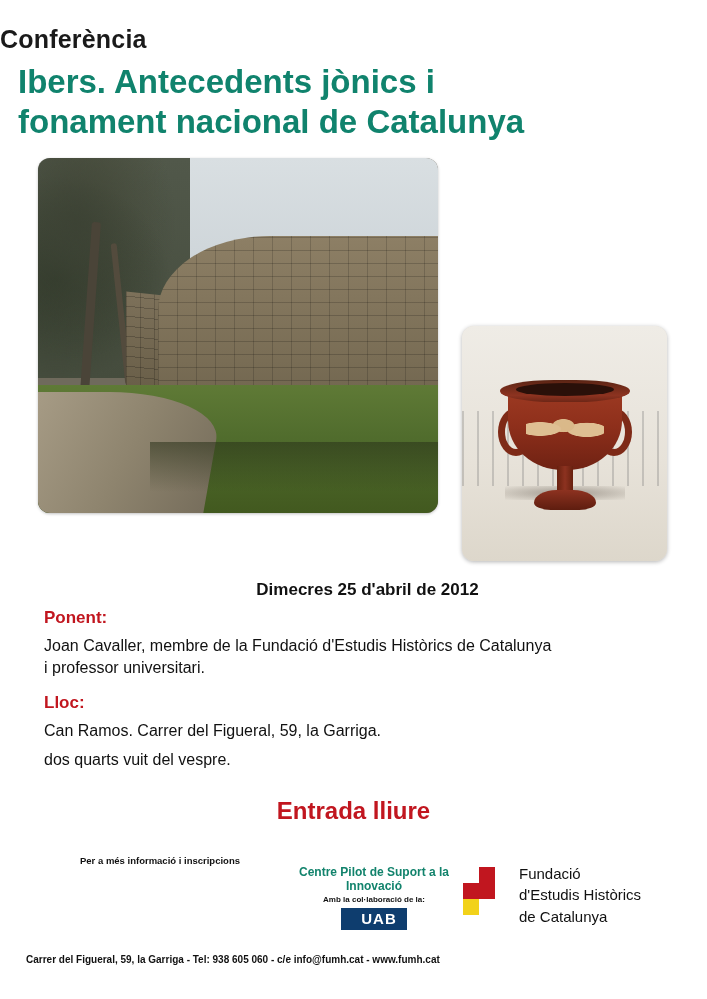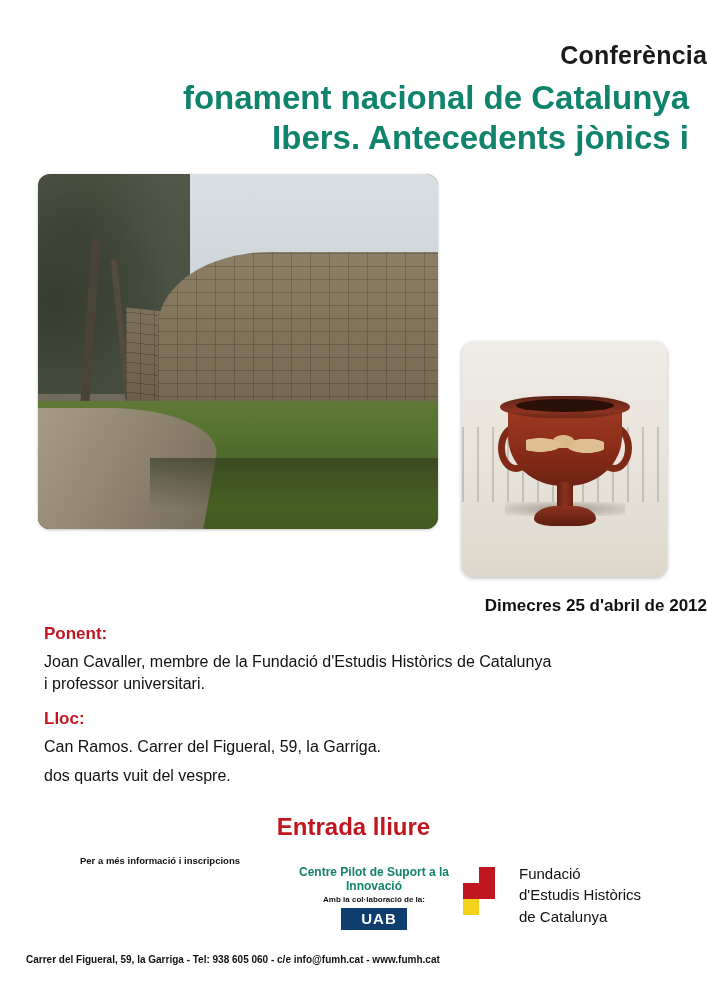--- a/index.html
+++ b/index.html
@@ -11,22 +11,22 @@
     width: 707px;
     height: 999px;
     position: relative;
     font-family: "Liberation Sans", sans-serif;
     color: #111;
     overflow: hidden;
   }
 
   
   .poster-header {
-    text-align: right;
-    padding-top: 42px;
+    text-align: left;
+    padding-top: 26px;
   }
   .kicker {
     font-size: 25px;
     font-weight: bold;
     color: #1a1a1a;
     letter-spacing: 0.2px;
     line-height: 1.1;
   }
   .title {
     font-size: 33px;
@@ -178,21 +178,21 @@
   .krater .handle-l { left: -2px; border-right-color: transparent; }
   .krater .handle-r { right: -2px; border-left-color: transparent; }
   .vase-floor-shadow {
     position: absolute; left: 50%; transform: translateX(-50%);
     bottom: 26%; width: 120px; height: 14px;
     background: radial-gradient(ellipse at center, rgba(80,70,60,0.45), rgba(0,0,0,0));
   }
 
   
   .date {
-    text-align: right;
+    text-align: center;
     font-size: 17px;
     font-weight: bold;
     color: #111;
     margin-top: 2px;
     margin-left: 28px;
   }
   .details {
     margin: 8px 0 0 44px;
     width: 620px;
   }
@@ -305,22 +305,22 @@
     position: absolute; left: 56px; top: 2px;
     font-size: 15px; line-height: 1.42; color: #111;
   }
 </style>
 </head>
 <body>
 
 <div class="poster-header">
   <div class="kicker">Conferència</div>
   <div class="title">
+    <span class="line">Ibers. Antecedents jònics i</span>
     <span class="line">fonament nacional de Catalunya</span>
-    <span class="line">Ibers. Antecedents jònics i</span>
   </div>
 </div>
 
 <div class="images">
 
   <div class="photo-wall">
     <div class="sky"></div>
     <div class="tree-left"></div>
     <div class="trunk"></div>
     <div class="trunk2"></div>

